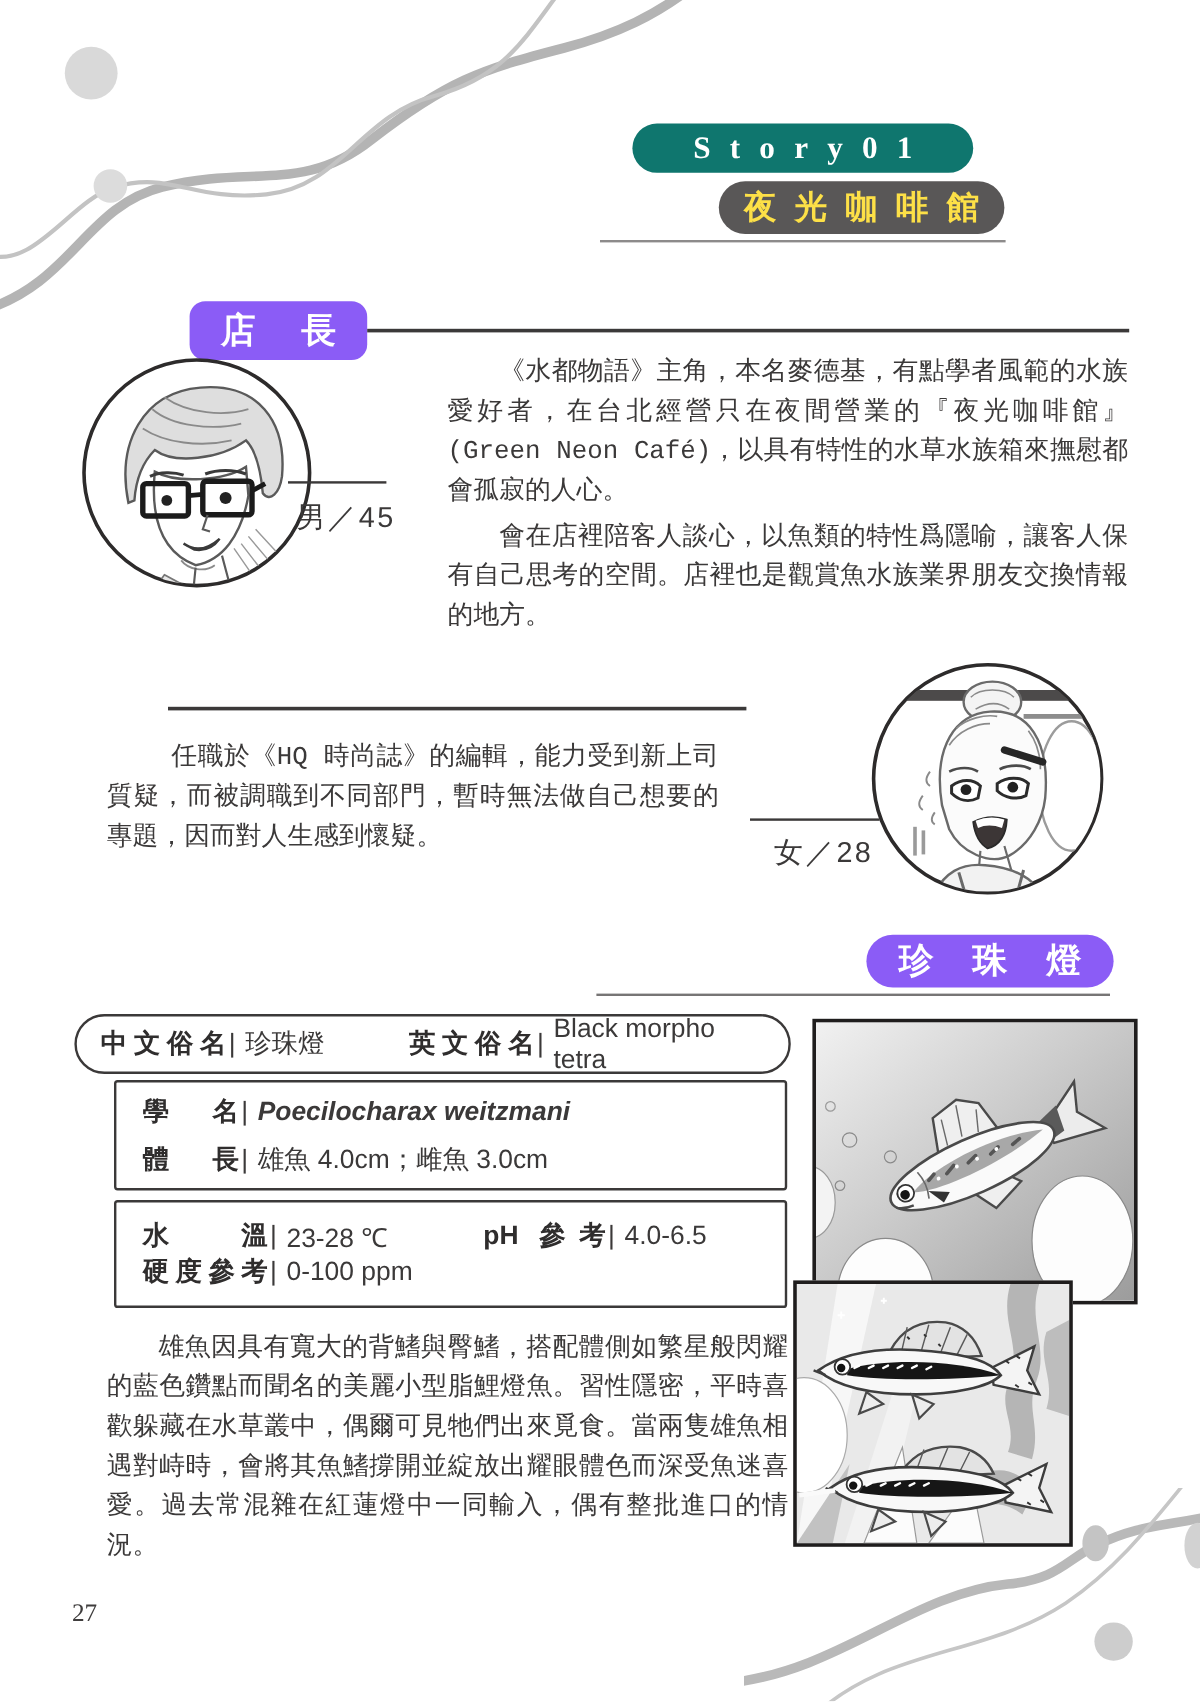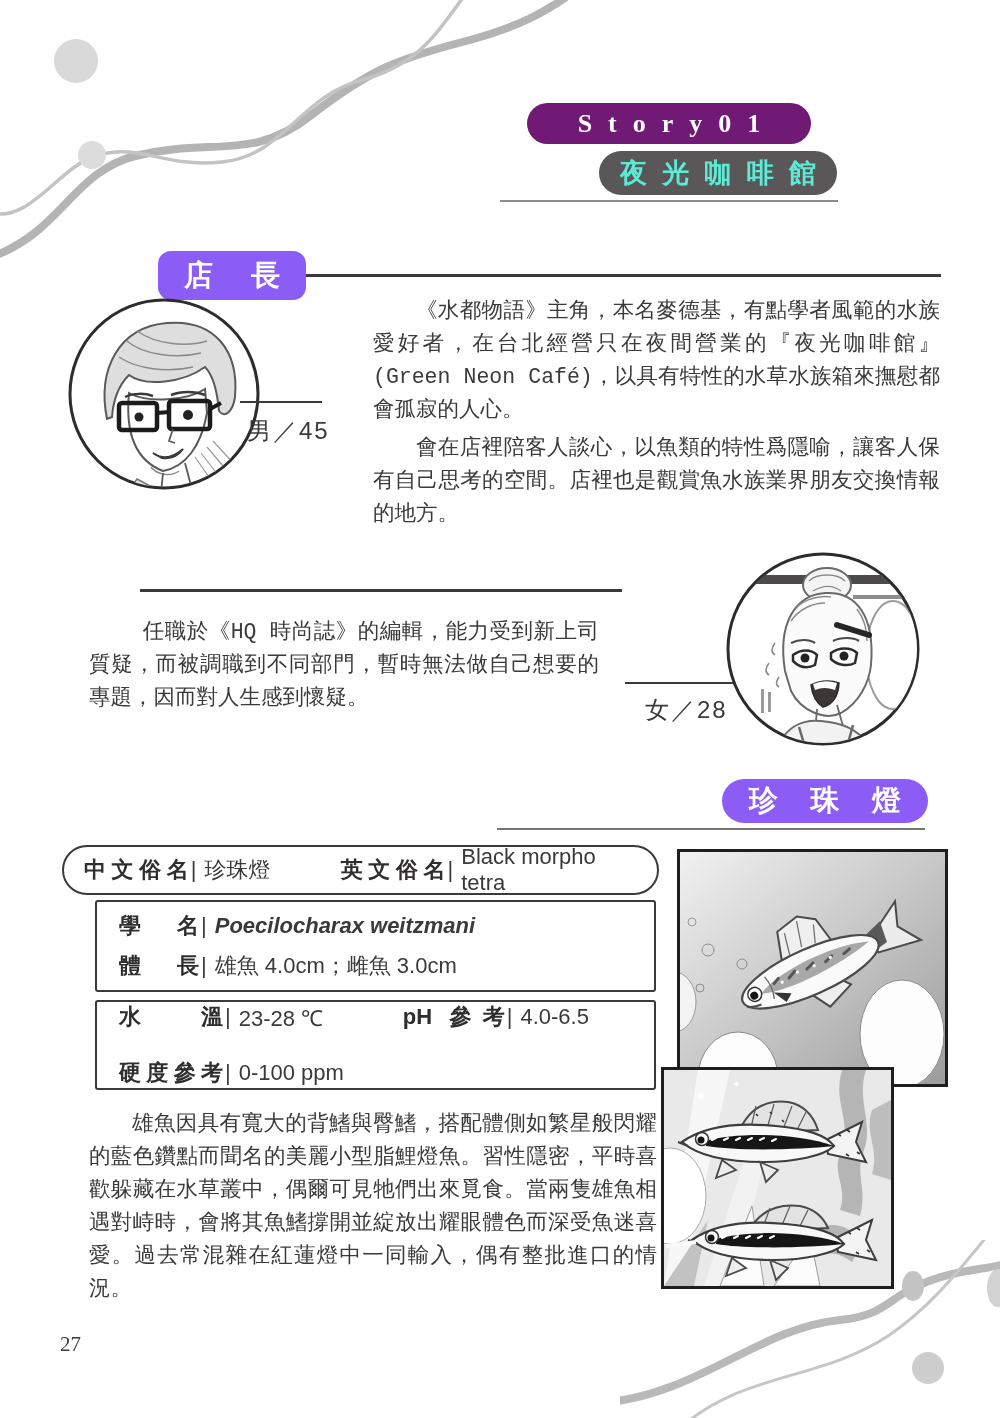--- a/index.html
+++ b/index.html
@@ -2,25 +2,25 @@
 <html><head>
 <meta charset="utf-8">
 <style>
   html,body{margin:0;padding:0;background:#ffffff;}
   .page{position:relative;width:1000px;height:1418px;background:#fff;overflow:hidden;
         font-family:"Liberation Sans",sans-serif;color:#3b3939;}
   svg{display:block;}
   .abs{position:absolute;}
   .hline{position:absolute;height:2px;background:#3b3939;}
   
-  .story-pill{position:absolute;left:527px;top:103px;width:284px;height:41px;background:#701a75;
+  .story-pill{position:absolute;left:527px;top:103px;width:284px;height:41px;background:#0f766e;
     border-radius:21px;color:#fff;display:flex;align-items:center;justify-content:center;
     font-family:"Liberation Serif",serif;font-weight:700;font-size:26px;letter-spacing:16px;padding-left:16px;box-sizing:border-box;}
   .title-pill{position:absolute;left:599px;top:151px;width:238px;height:44px;background:#595757;
-    border-radius:22px;color:#5eead4;display:flex;align-items:center;justify-content:center;
+    border-radius:22px;color:#fde047;display:flex;align-items:center;justify-content:center;
     font-weight:600;font-size:27px;}
   .badge{position:absolute;background:#8b5cf6;color:#fff;display:flex;align-items:center;
     justify-content:center;font-weight:600;}
   .flabel{display:inline-block;text-align:justify;text-align-last:justify;}
   
   .par{font-size:21.5px;line-height:33px;text-align:justify;font-weight:500;}
   .par p{margin:5px;text-indent:2em;font-family:Liberation Mono, monospace;}
   .gender{position:absolute;font-size:24px;letter-spacing:2px;color:#3b3939;font-weight:500;}
   
   .specbox{position:absolute;border:2px solid #3b3939;box-sizing:border-box;background:#fff;}
@@ -166,21 +166,21 @@
       <span class="sep">|</span>
       <span class="val sci">Poecilocharax weitzmani</span>
     </div>
     <div class="spec-row">
       <span class="lbl flabel" style="width:80px">體長</span>
       <span class="sep">|</span>
       <span class="val">雄魚 4.0cm；雌魚 3.0cm</span>
     </div>
   </div>
 
-  <div class="specbox" style="left:95px;top:1000px;width:561px;height:90px;border-radius:3px;display:flex;flex-direction:column;justify-content:space-between;padding-left:22px;">
+  <div class="specbox" style="left:95px;top:1000px;width:561px;height:90px;border-radius:3px;display:flex;flex-direction:column;justify-content:center;padding-left:22px;">
     <div class="spec-row">
       <span class="lbl flabel" style="width:104px">水溫</span>
       <span class="sep">|</span>
       <span class="val" style="width:130px">23-28 ℃</span>
       <span class="lbl flabel" style="width:102px;margin-left:34px">pH 參考</span>
       <span class="sep">|</span>
       <span class="val">4.0-6.5</span>
     </div>
     <div class="spec-row">
       <span class="lbl flabel" style="width:104px">硬度參考</span>

